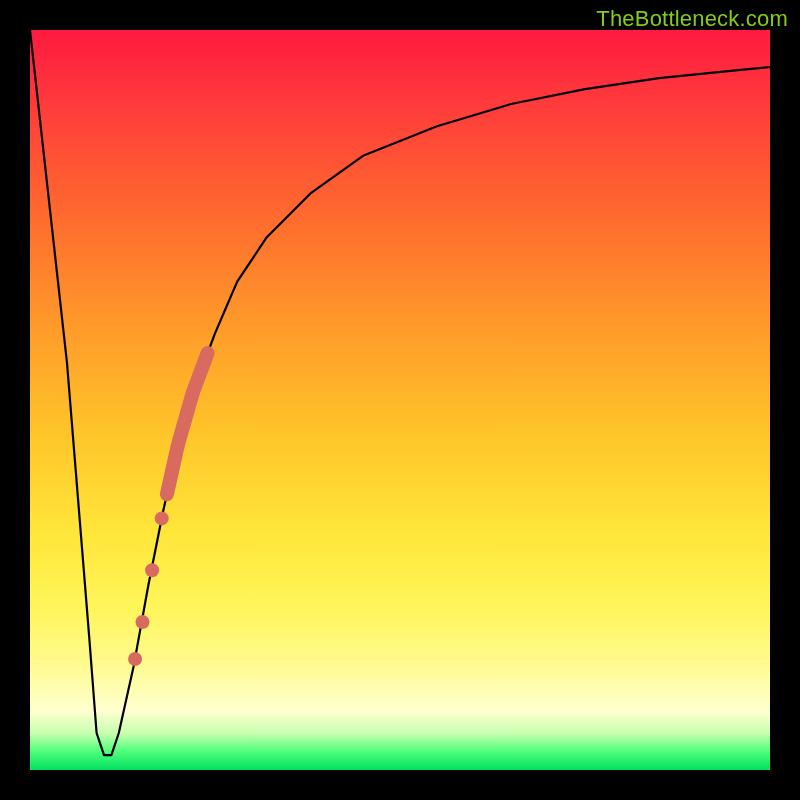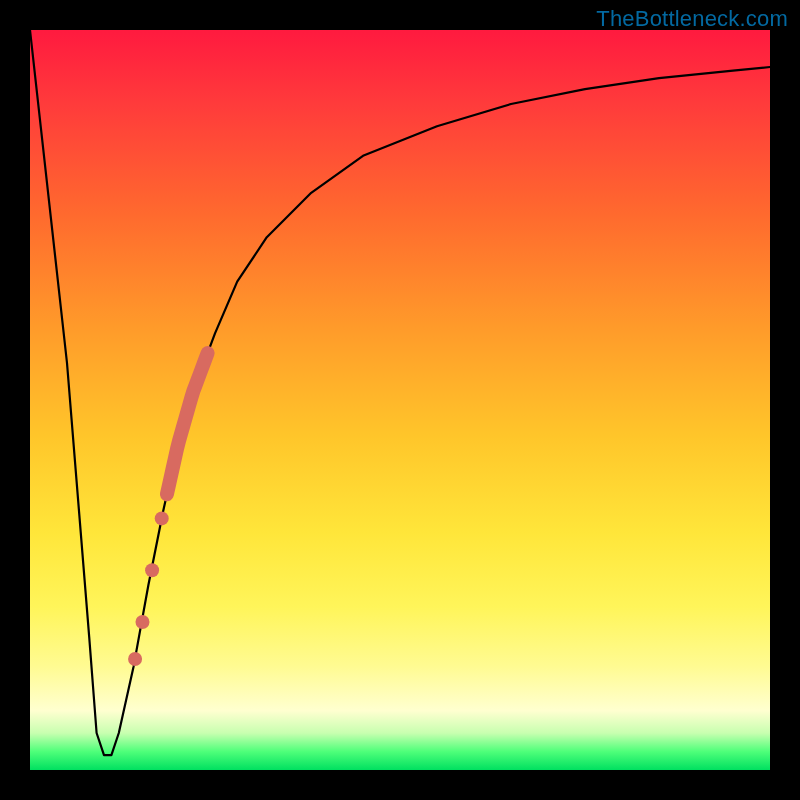--- a/index.html
+++ b/index.html
@@ -36,21 +36,21 @@
       #ffffd0 92%,
       #c8ffb0 95%,
       #4fff7a 97.5%,
       #00e060 100%
     );
   }
   .watermark {
     position: absolute;
     top: 6px;
     right: 12px;
-    color: #0369a1;
+    color: #84cc16;
     font-size: 22px;
     font-weight: 500;
     letter-spacing: 0.2px;
     user-select: none;
   }
   svg.curve {
     position: absolute;
     left: 0;
     top: 0;
     width: 740px;

